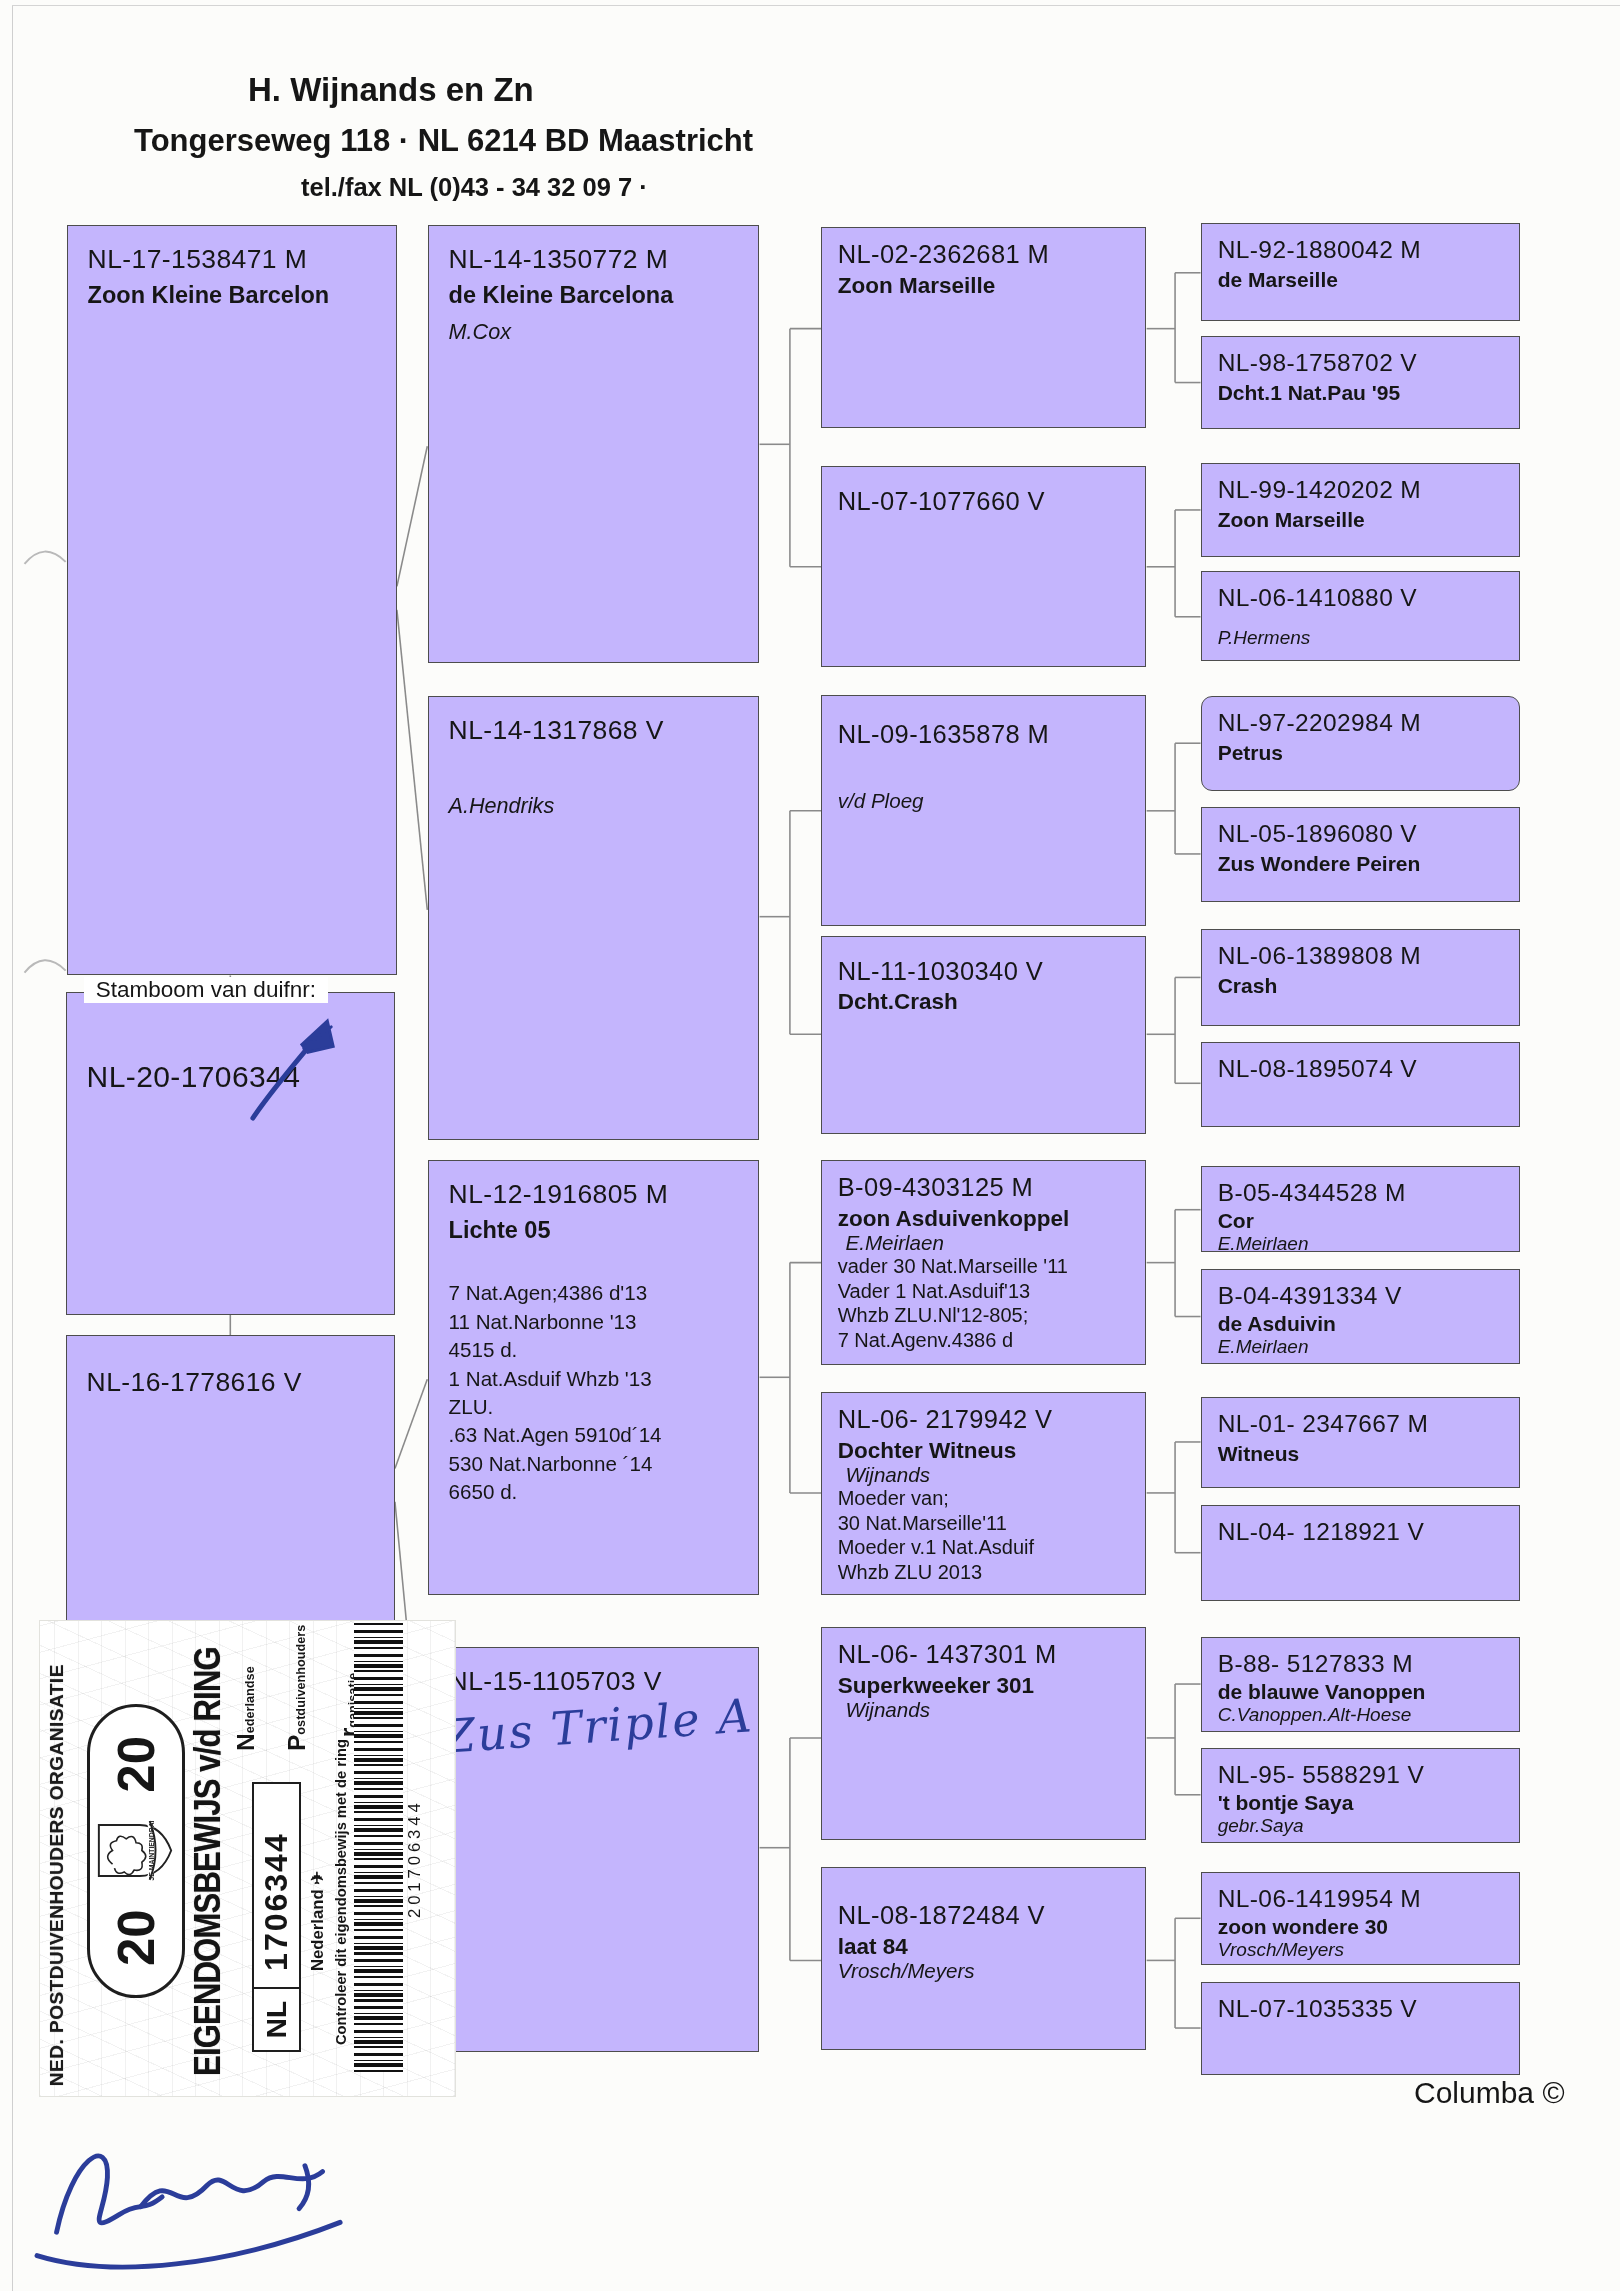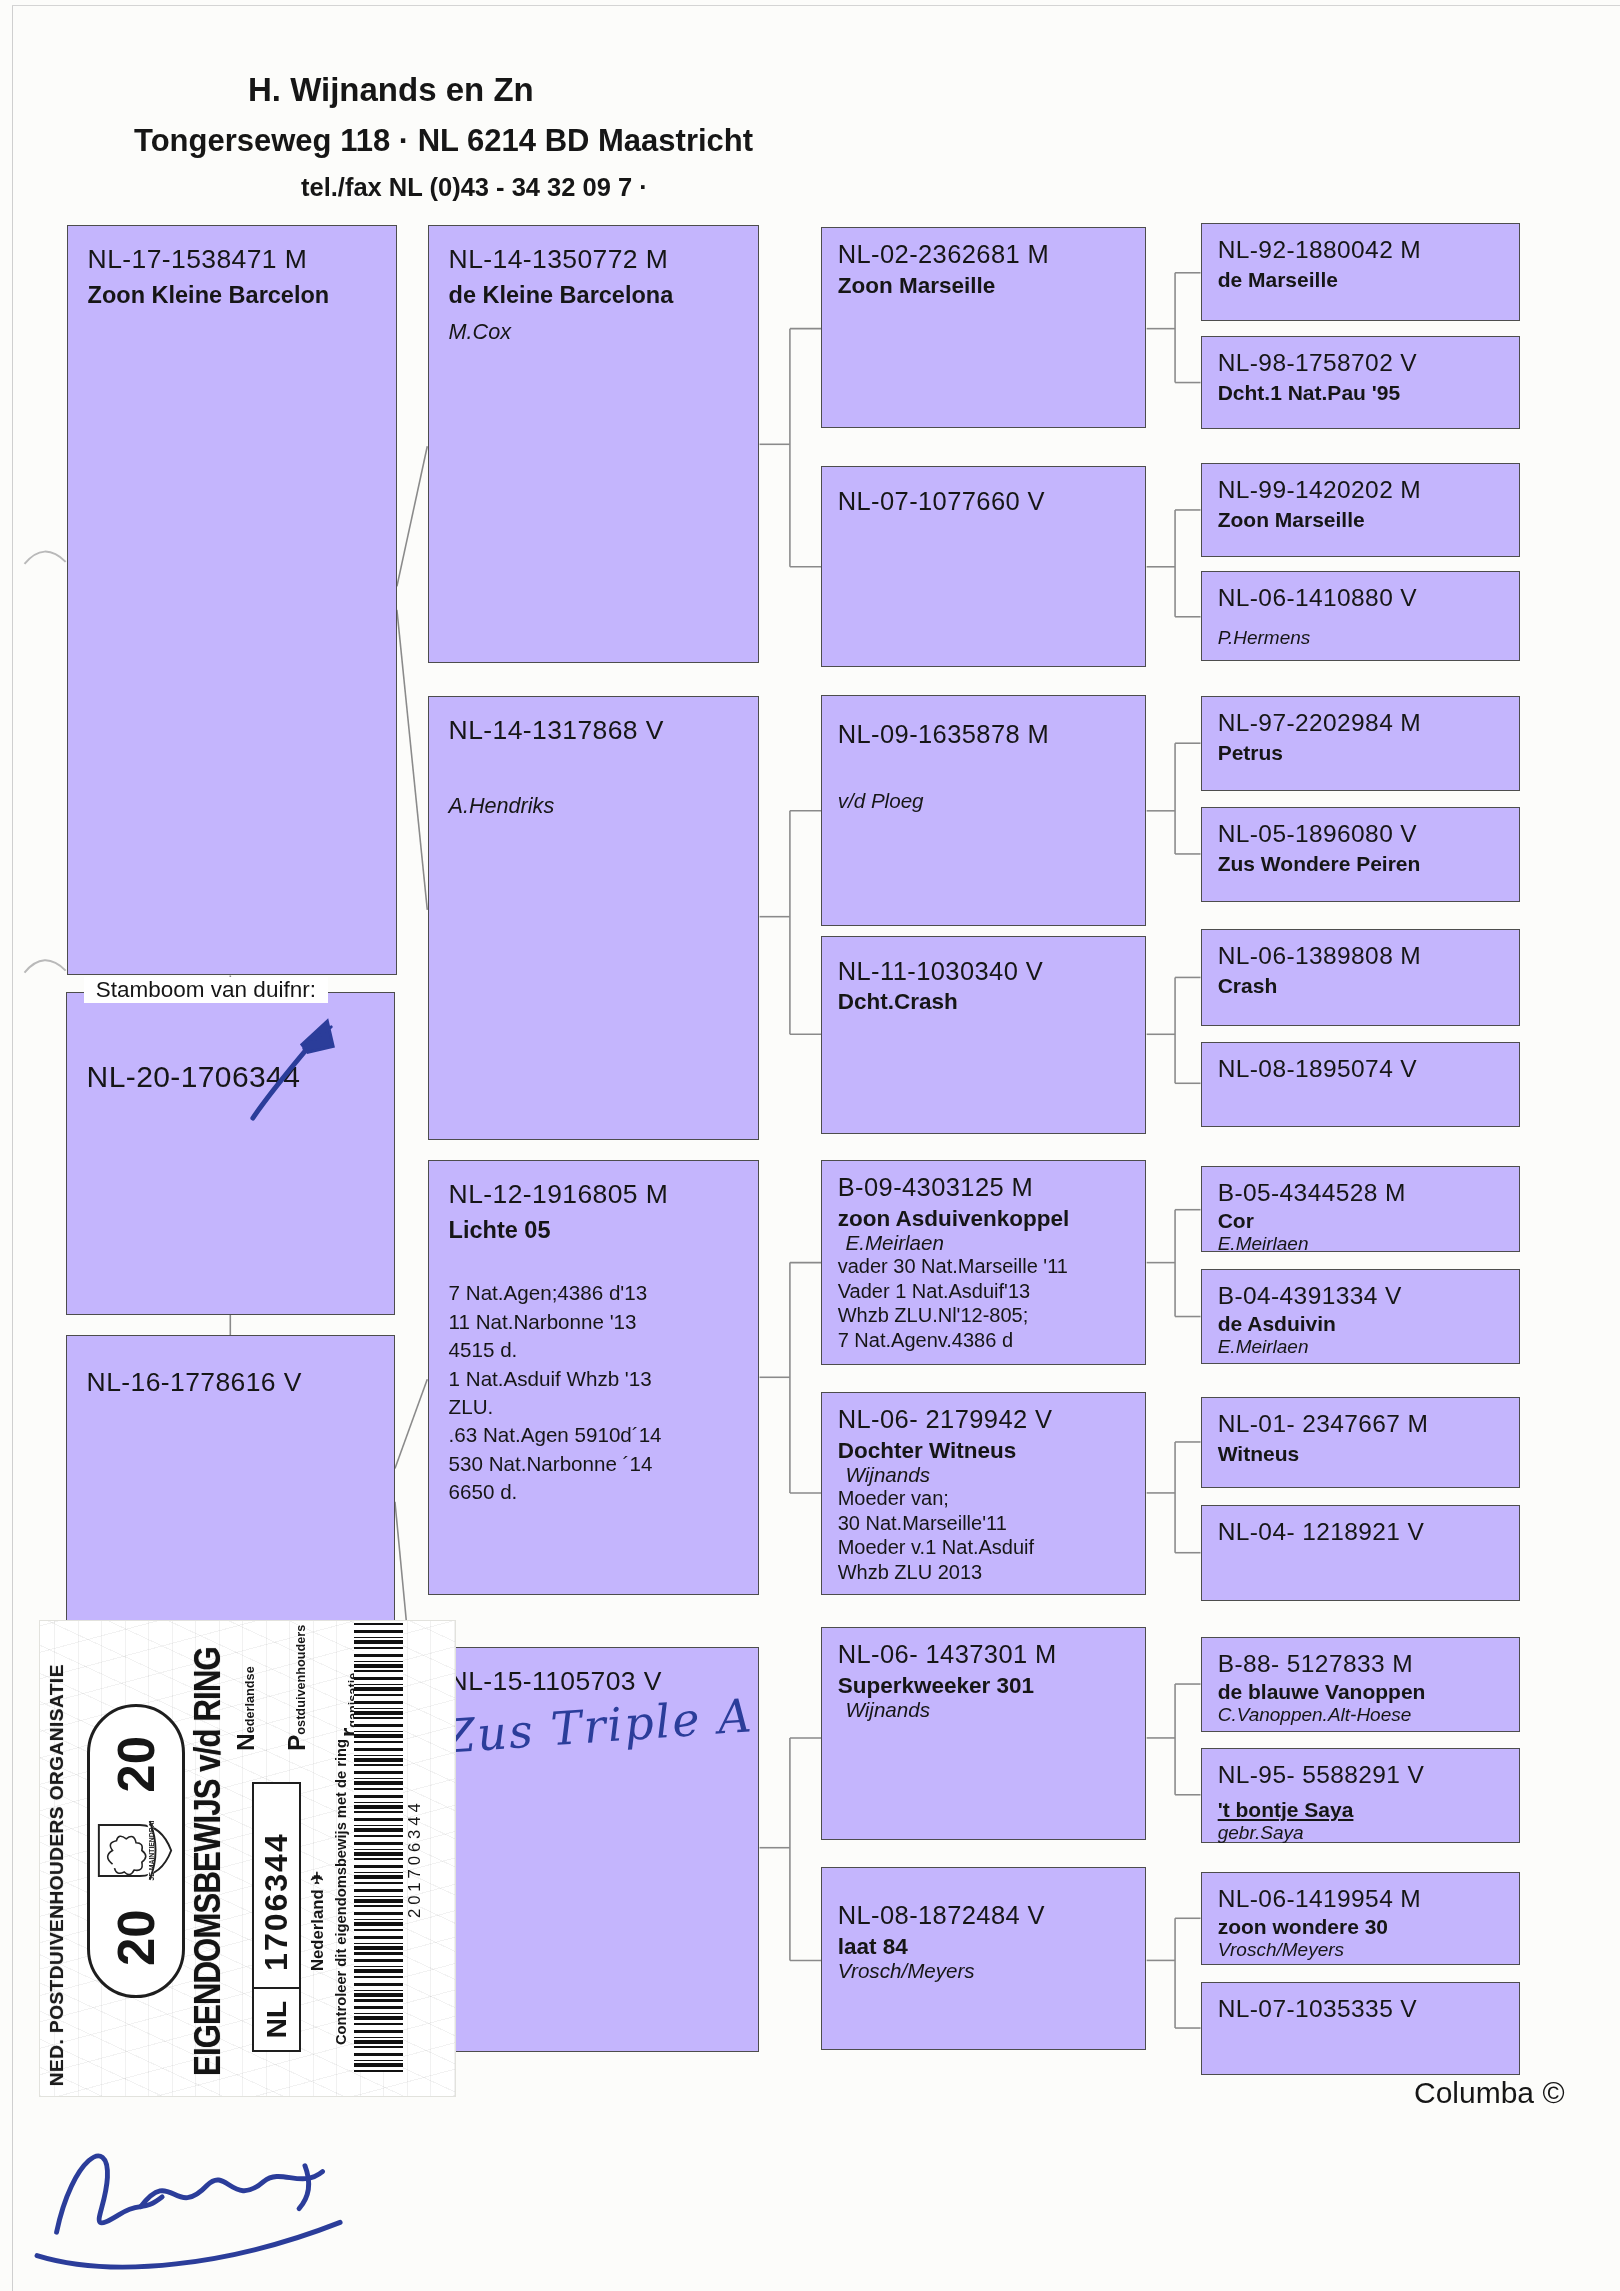--- a/index.html
+++ b/index.html
@@ -287,21 +287,21 @@
   <div class="bname">Dcht.1 Nat.Pau '95</div>
 </div>
 <div class="box sm" style="left:1201px;top:463px;width:319px;height:94px;">
   <div class="ring">NL-99-1420202 M</div>
   <div class="bname">Zoon Marseille</div>
 </div>
 <div class="box sm" style="left:1201px;top:571px;width:319px;height:90px;">
   <div class="ring">NL-06-1410880 V</div>
   <div class="breeder" style="margin-top:15.7px;">P.Hermens</div>
 </div>
-<div class="box sm" style="left:1201px;top:696px;width:319px;height:95px;">
+<div class="box sm" style="left:1201px;top:696px;width:319px;height:95px;border-radius:11px;">
   <div class="ring">NL-97-2202984 M</div>
   <div class="bname">Petrus</div>
 </div>
 <div class="box sm" style="left:1201px;top:807px;width:319px;height:95px;">
   <div class="ring">NL-05-1896080 V</div>
   <div class="bname">Zus Wondere Peiren</div>
 </div>
 <div class="box sm" style="left:1201px;top:929px;width:319px;height:97px;">
   <div class="ring">NL-06-1389808 M</div>
   <div class="bname">Crash</div>
@@ -326,21 +326,21 @@
 <div class="box sm" style="left:1201px;top:1505px;width:319px;height:96px;">
   <div class="ring">NL-04- 1218921 V</div>
 </div>
 <div class="box sm" style="left:1201px;top:1637px;width:319px;height:95px;">
   <div class="ring">B-88- 5127833 M</div>
   <div class="bname" style="margin-top:2px;">de blauwe Vanoppen</div>
   <div class="breeder">C.Vanoppen.Alt-Hoese</div>
 </div>
 <div class="box sm" style="left:1201px;top:1748px;width:319px;height:95px;">
   <div class="ring">NL-95- 5588291 V</div>
-  <div class="bname" style="margin-top:9px;text-decoration:underline;">'t bontje Saya</div>
+  <div class="bname" style="margin-top:2px;">'t bontje Saya</div>
   <div class="breeder">gebr.Saya</div>
 </div>
 <div class="box sm" style="left:1201px;top:1872px;width:319px;height:93px;">
   <div class="ring">NL-06-1419954 M</div>
   <div class="bname" style="margin-top:2px;">zoon wondere 30</div>
   <div class="breeder">Vrosch/Meyers</div>
 </div>
 <div class="box sm" style="left:1201px;top:1982px;width:319px;height:93px;">
   <div class="ring">NL-07-1035335 V</div>
 </div>

